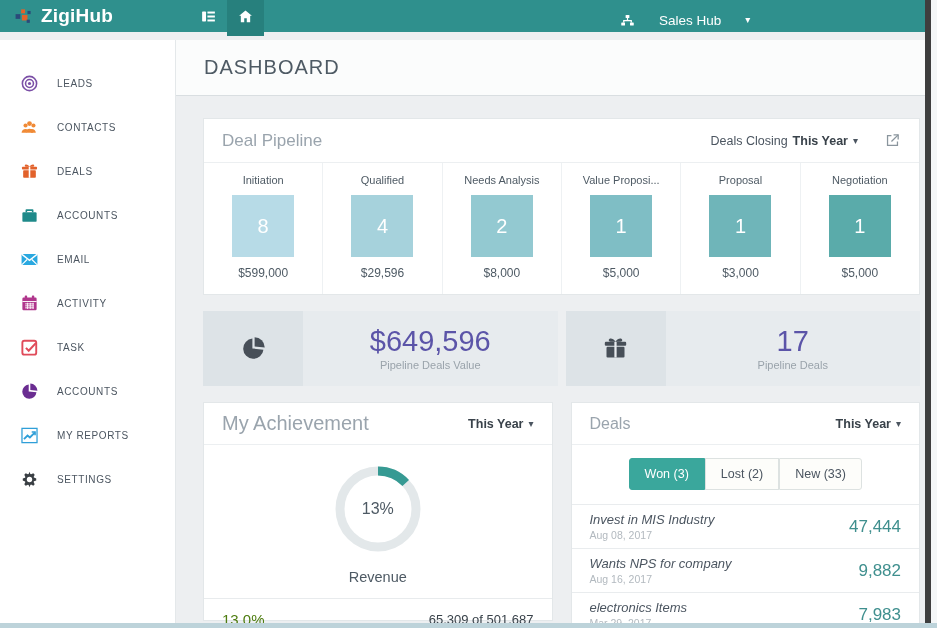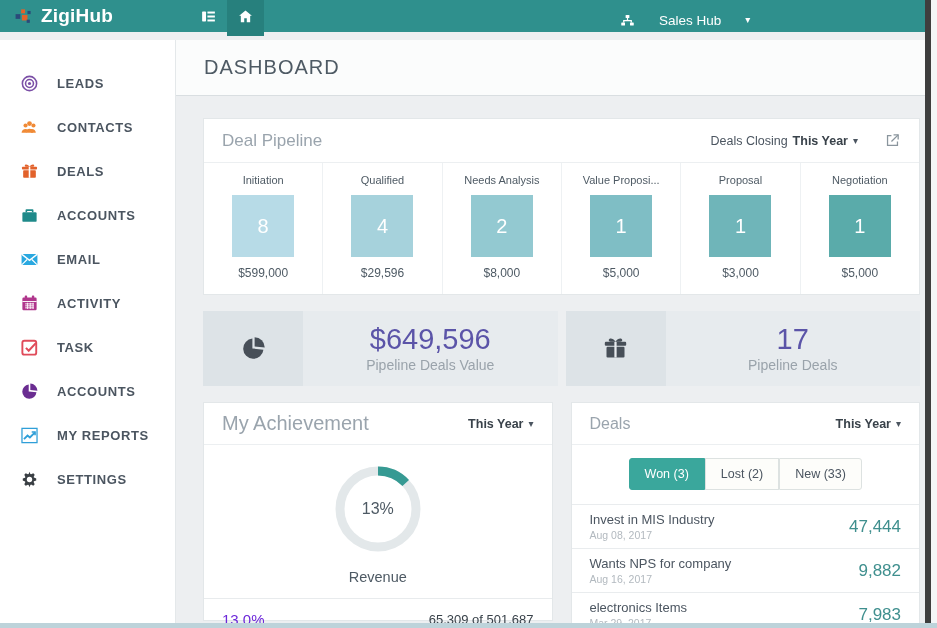--- a/index.html
+++ b/index.html
@@ -22,21 +22,21 @@
   
   .edge-right-dark { position:absolute; top:0; left:925px; width:6px; height:628px; background:#3e3e3e; z-index:9; }
   .edge-right-light { position:absolute; top:0; left:931px; width:6px; height:628px; background:#f4f6f7; z-index:9; }
   .edge-bottom { position:absolute; left:0; top:623px; width:937px; height:5px; background:#bdd3da; z-index:10; }
 
   
   .sidebar { position:absolute; left:0; top:40px; width:176px; height:588px; background:#fff; border-right:1px solid #e4e8ea; z-index:2; }
   .side-item { display:flex; align-items:center; height:44px; padding-left:19px; cursor:pointer; }
   .side-item .icn { width:20px; height:20px; display:flex; align-items:center; justify-content:center; }
   .side-item .icn svg { width:19px; height:19px; }
-  .side-item .lbl { margin-left:18px; font-size:13px; letter-spacing:.6px; color:#4b5560;font-weight:bold; }
+  .side-item .lbl { margin-left:18px; font-size:10px; letter-spacing:.6px; color:#4b5560; }
   .sidebar { padding-top:21px; }
 
   
   .main { position:absolute; left:176px; top:40px; width:749px; height:588px; background:#edeff1; }
   .page-head { height:56px; background:#fbfcfc; border-bottom:1px solid #d9dee1; display:flex; align-items:center; padding-left:28px; }
   .page-title { font-size:20px; color:#4e5a64; letter-spacing:1px; font-weight:400; }
 
   .content { padding:22px 5px 0 27px; }
 
   .card { background:#fff; border:1px solid #e3e7e9; }
@@ -56,42 +56,42 @@
   .stage-count { color:#fff; font-size:20px; }
   .stage-amount { font-size:12px; color:#4e5a64; margin-top:9px; }
 
   
   .stats-row { display:flex; gap:8px; margin-top:16px;text-align:center; }
   .stat-card { flex:1; height:75px; background:#e7ebee; display:flex; cursor:default; }
   .stat-icon { width:100px; background:#dde3e7; display:flex; align-items:center; justify-content:center; }
   .stat-icon svg { width:27px; height:27px; }
   .stat-body { flex:1; display:flex; flex-direction:column; align-items:center; justify-content:center; }
   .stat-value { font-size:29px; color:#5b54a8; line-height:1.05; }
-  .stat-label { font-size:14px; color:#9aa3ab; margin-top:3px; }
+  .stat-label { font-size:11px; color:#9aa3ab; margin-top:3px; }
 
   
   .bottom-row { display:flex; gap:18px; margin-top:16px; align-items:flex-start; }
   .ach-card { flex:1; height:219px; }
   .deals-card { flex:1; height:240px; }
 
   .donut-wrap { position:relative; width:96px; height:96px; margin:16px auto 0; }
   .donut-pct { position:absolute; inset:0; display:flex; align-items:center; justify-content:center; font-size:16px; color:#4e5a64; }
   .ach-metric { text-align:center; font-size:14.5px; color:#4e5a64; margin-top:12px; }
   .ach-foot { border-top:1px solid #e8ebed; height:41px; margin-top:13px; display:flex; align-items:center; padding:0 18px; }
-  .ach-foot-left { flex:1; font-size:15px; color:#6d28d9; }
+  .ach-foot-left { flex:1; font-size:15px; color:#4d7c0f; }
   .ach-foot-right { font-size:13px; color:#39424a; }
 
   .tabs-row { display:flex; justify-content:center; padding:13px 0 14px; border-bottom:1px solid #e9ecee; }
   .tab-btn { font-size:12.5px; padding:8px 15px; border:1px solid #dde2e1; background:#fdfdfa; color:#4b5560; cursor:pointer; }
   .tab-btn:first-child { border-radius:3px 0 0 3px; }
   .tab-btn:last-child { border-radius:0 3px 3px 0; }
   .tab-btn.active { background:#3aa79c; border-color:#3aa79c; color:#fff; }
   .deal-row { display:flex; align-items:center; height:44px; padding:0 18px; border-bottom:1px solid #e9ecee; cursor:pointer; }
   .deal-info { flex:1; }
-  .deal-name { font-size:13px; color:#4b5560; }
+  .deal-name { font-size:13px; color:#4b5560;font-style:italic; }
   .deal-date { font-size:10.5px; color:#b2b9bf; margin-top:2px; }
   .deal-value { font-size:17px; color:#3f8f8e; }
 </style>
 </head>
 <body>
 
 <div class="topbar">
   <div class="brand">
     <span class="brand-logo">
       <svg viewBox="0 0 24 24">

